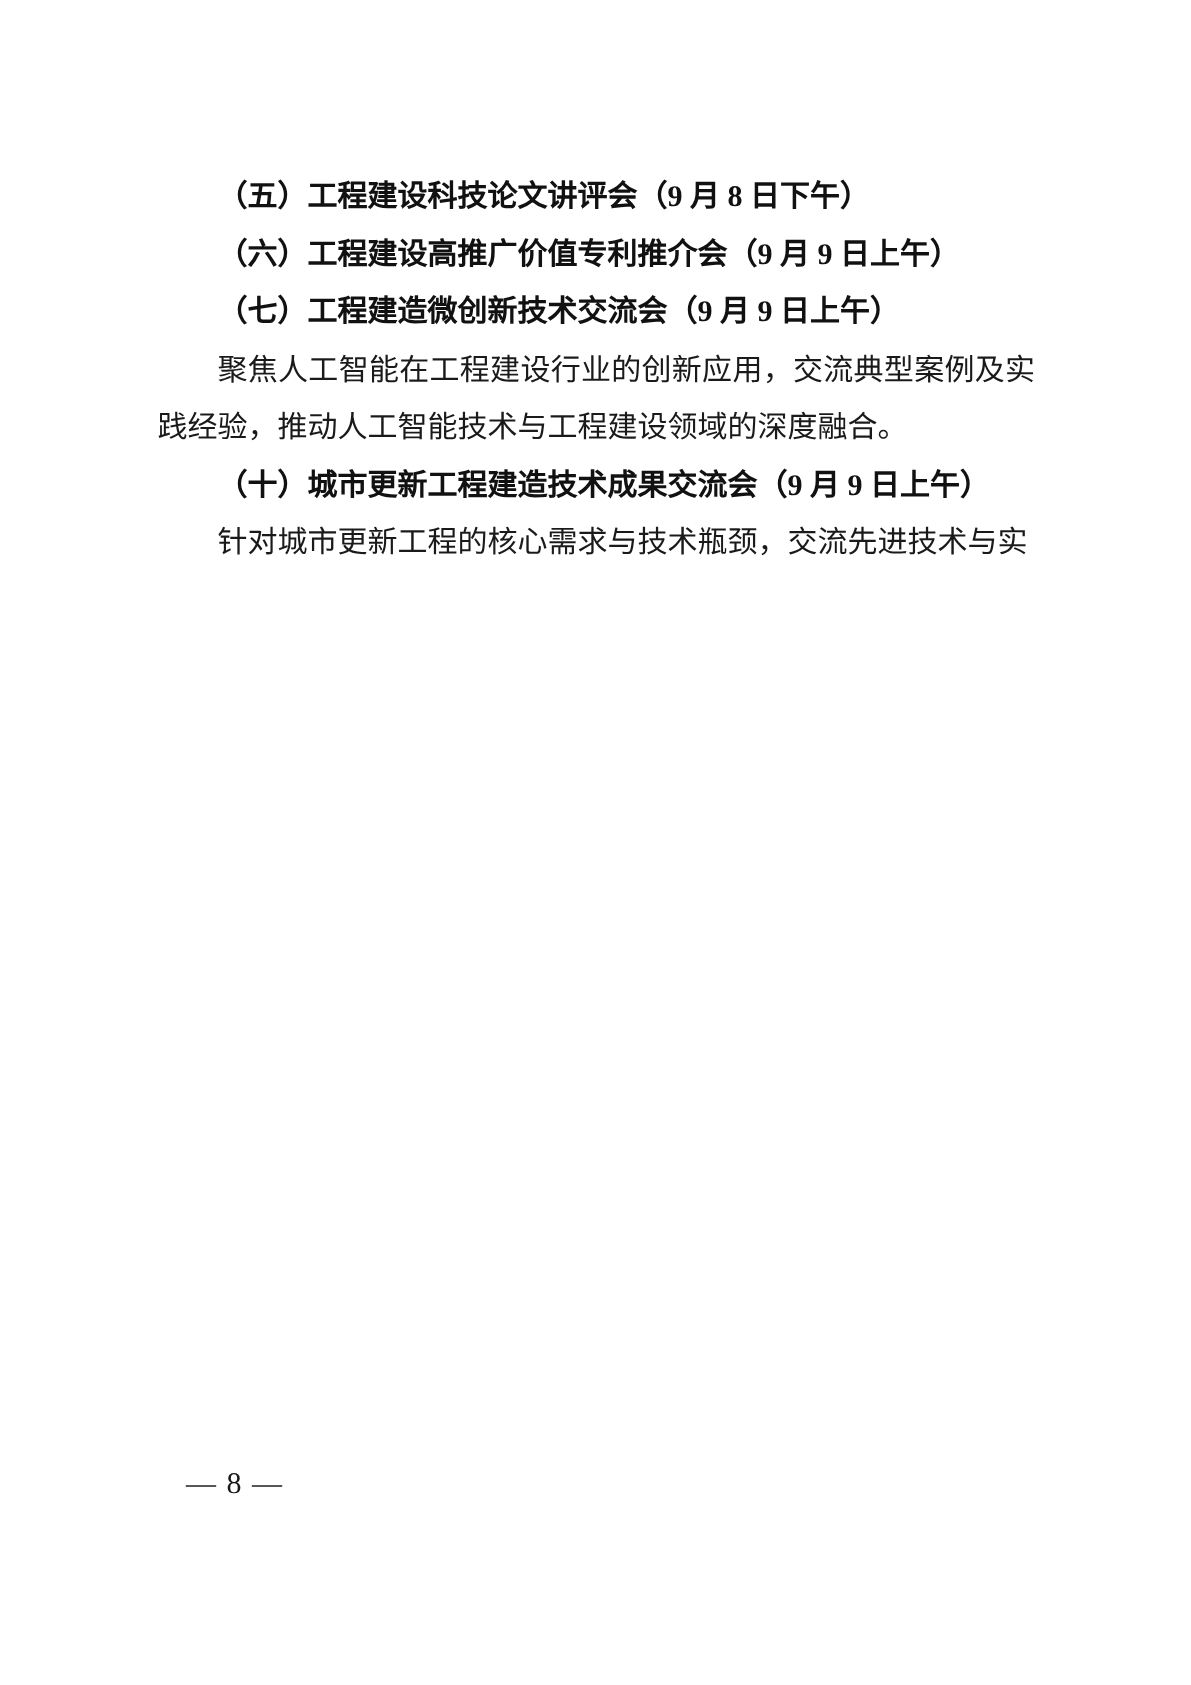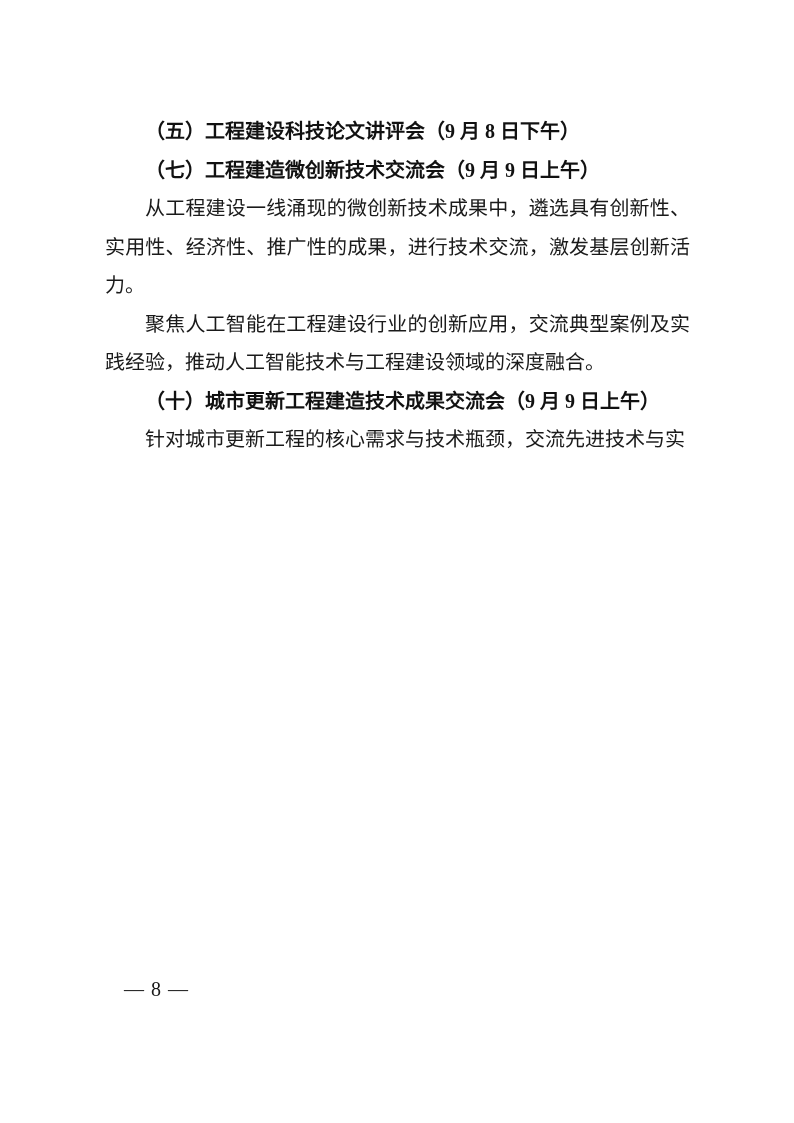--- a/index.html
+++ b/index.html
@@ -53,25 +53,25 @@
 
 <div class="page">
 
   <div class="content">
 
     <section>
       <h3 class="sec-heading">（五）工程建设科技论文讲评会（9 月 8 日下午）</h3>
     </section>
 
     <section>
+      <h3 class="sec-heading">（六）工程建设高推广价值专利推介会（9 月 9 日上午）</h3>
     </section>
 
     <section>
       <h3 class="sec-heading">（七）工程建造微创新技术交流会（9 月 9 日上午）</h3>
-      <p class="sec-body">从工程建设一线涌现的微创新技术成果中，遴选具有创新性、实用性、经济性、推广性的成果，进行技术交流，激发基层创新活力。</p>
     </section>
 
     <section>
     </section>
 
     <section>
       <p class="sec-body">聚焦人工智能在工程建设行业的创新应用，交流典型案例及实践经验，推动人工智能技术与工程建设领域的深度融合。</p>
     </section>
 
     <section>

